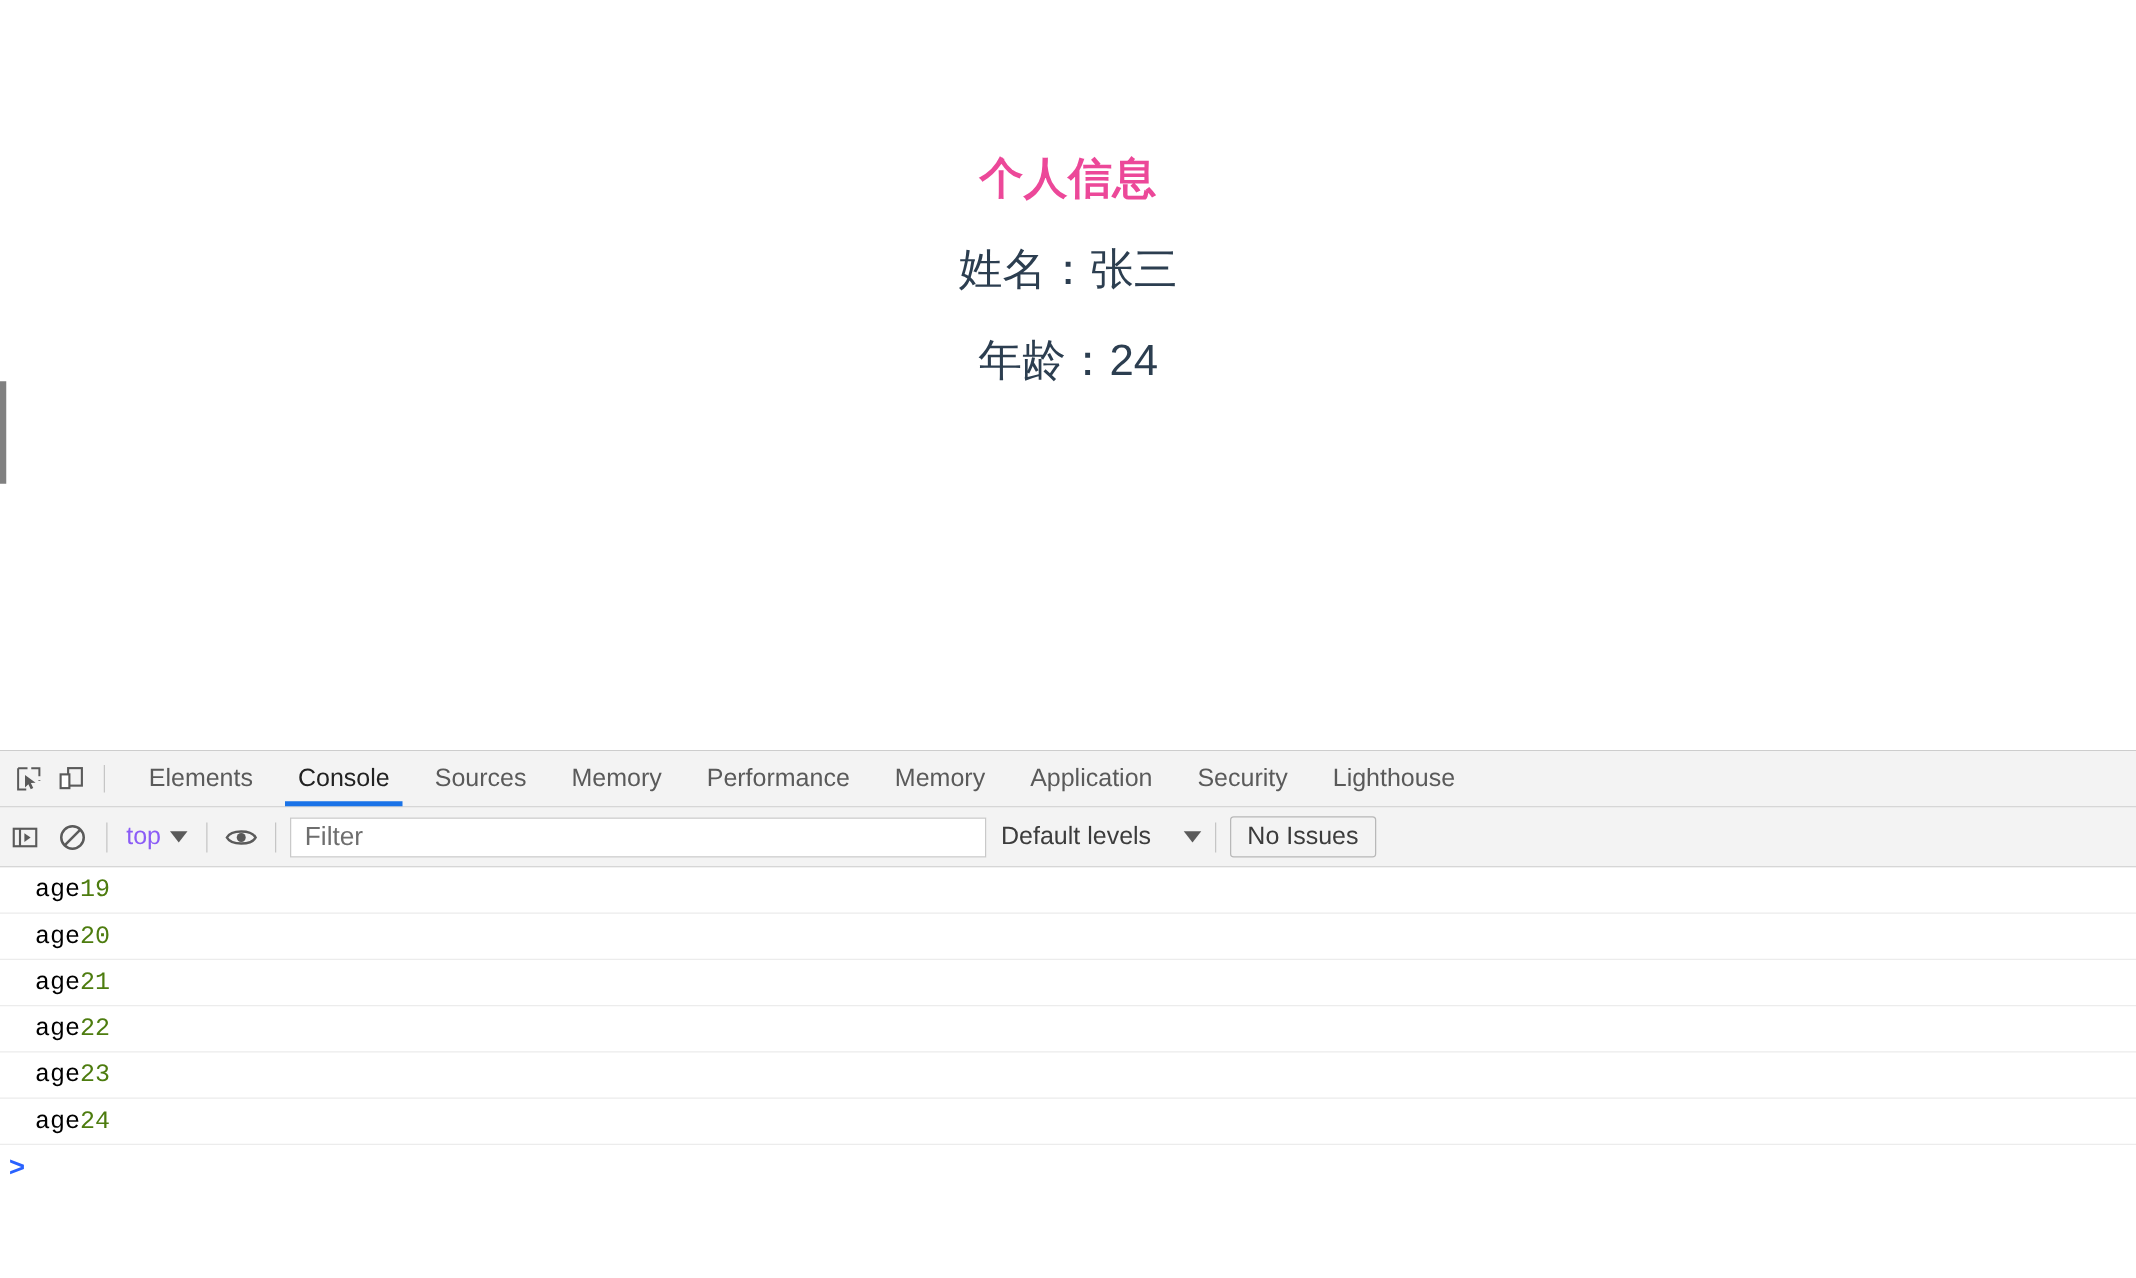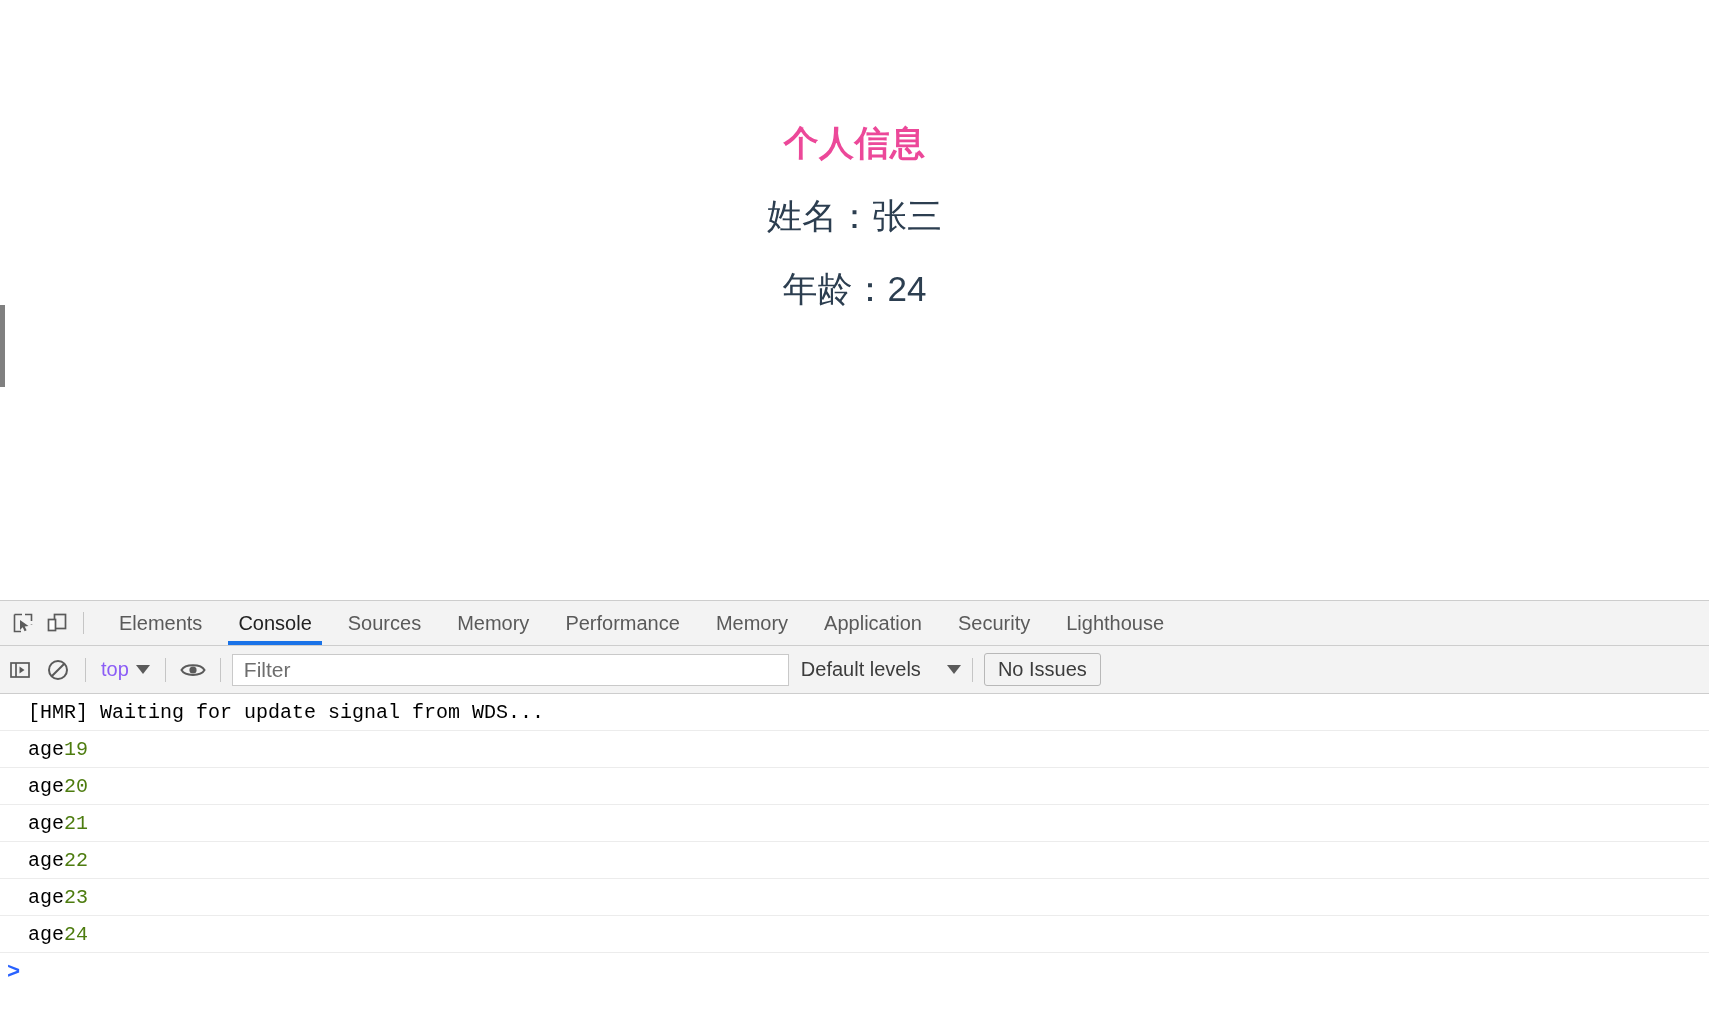--- a/index.html
+++ b/index.html
@@ -391,23 +391,20 @@
       </div>
 
       <div class="dt-sep"></div>
 
       <div class="dt-issues">No Issues</div>
 
     </div>
 
     <div class="dt-console">
 
-      <div class="console-row">
-        <span>[HMR] Waiting for update signal from WDS...</span>
-      </div>
 
       <div class="console-row">
         <span>age</span>
         <span class="token-num">19</span>
       </div>
 
       <div class="console-row">
         <span>age</span>
         <span class="token-num">20</span>
       </div>

